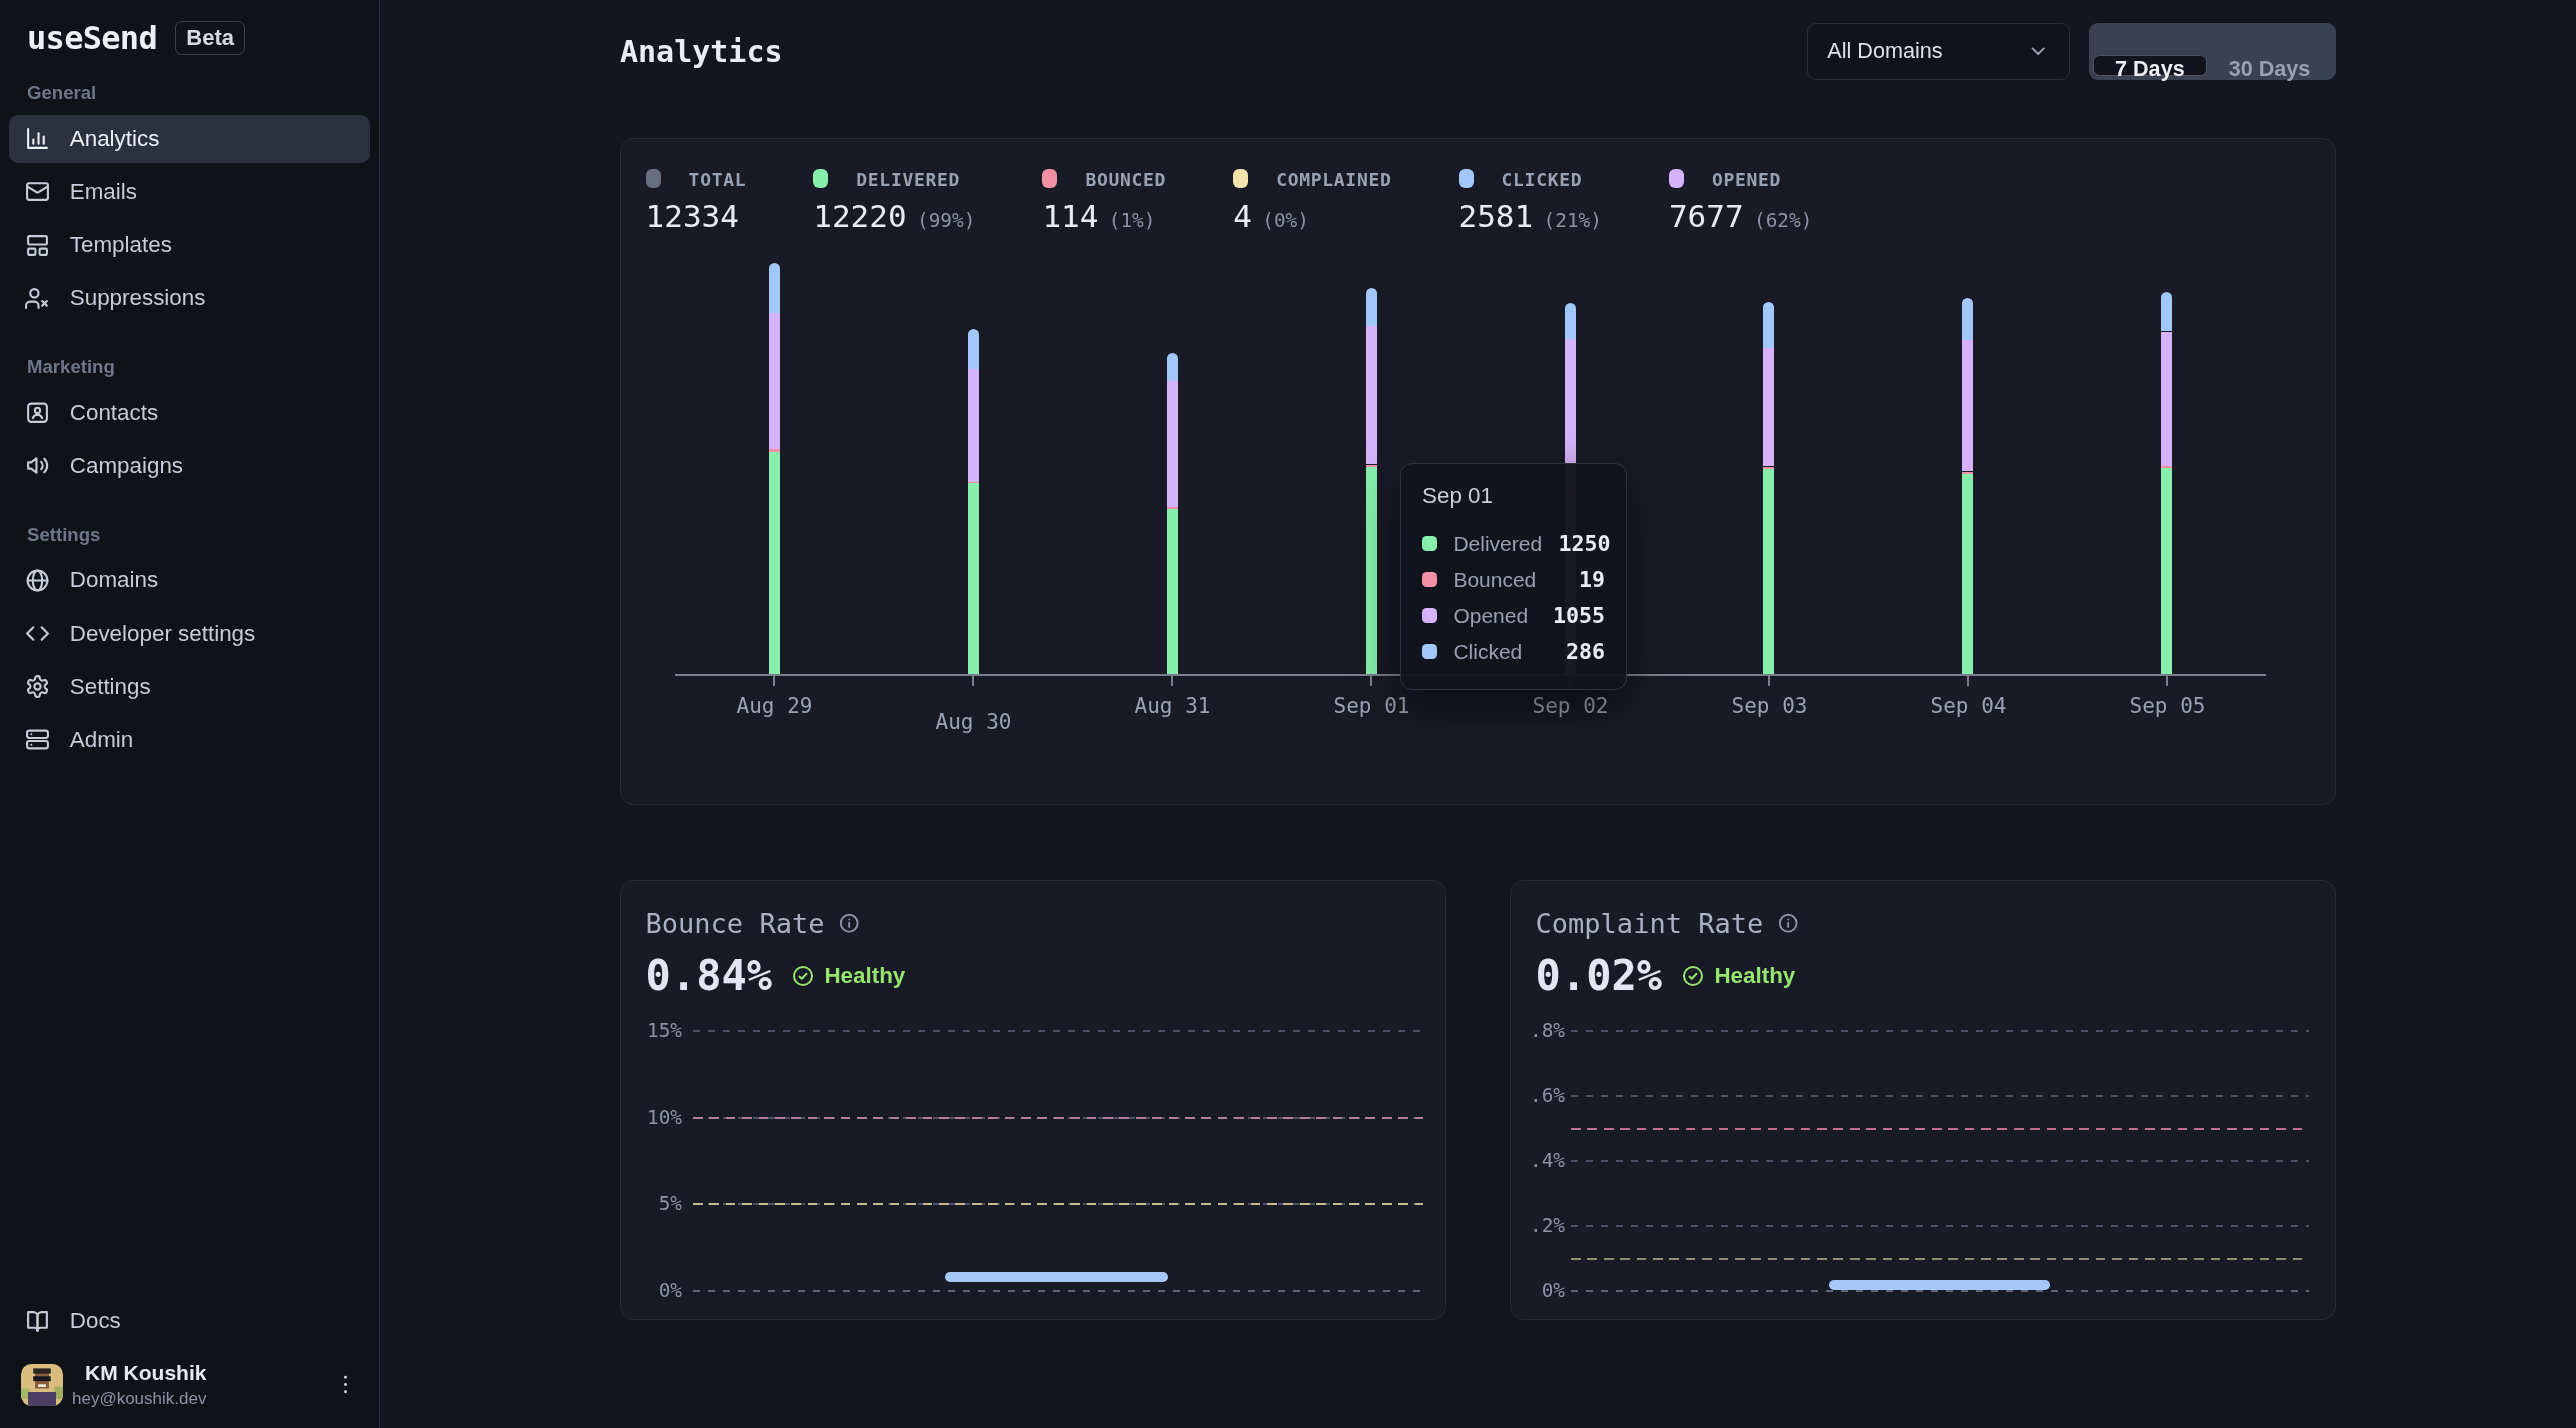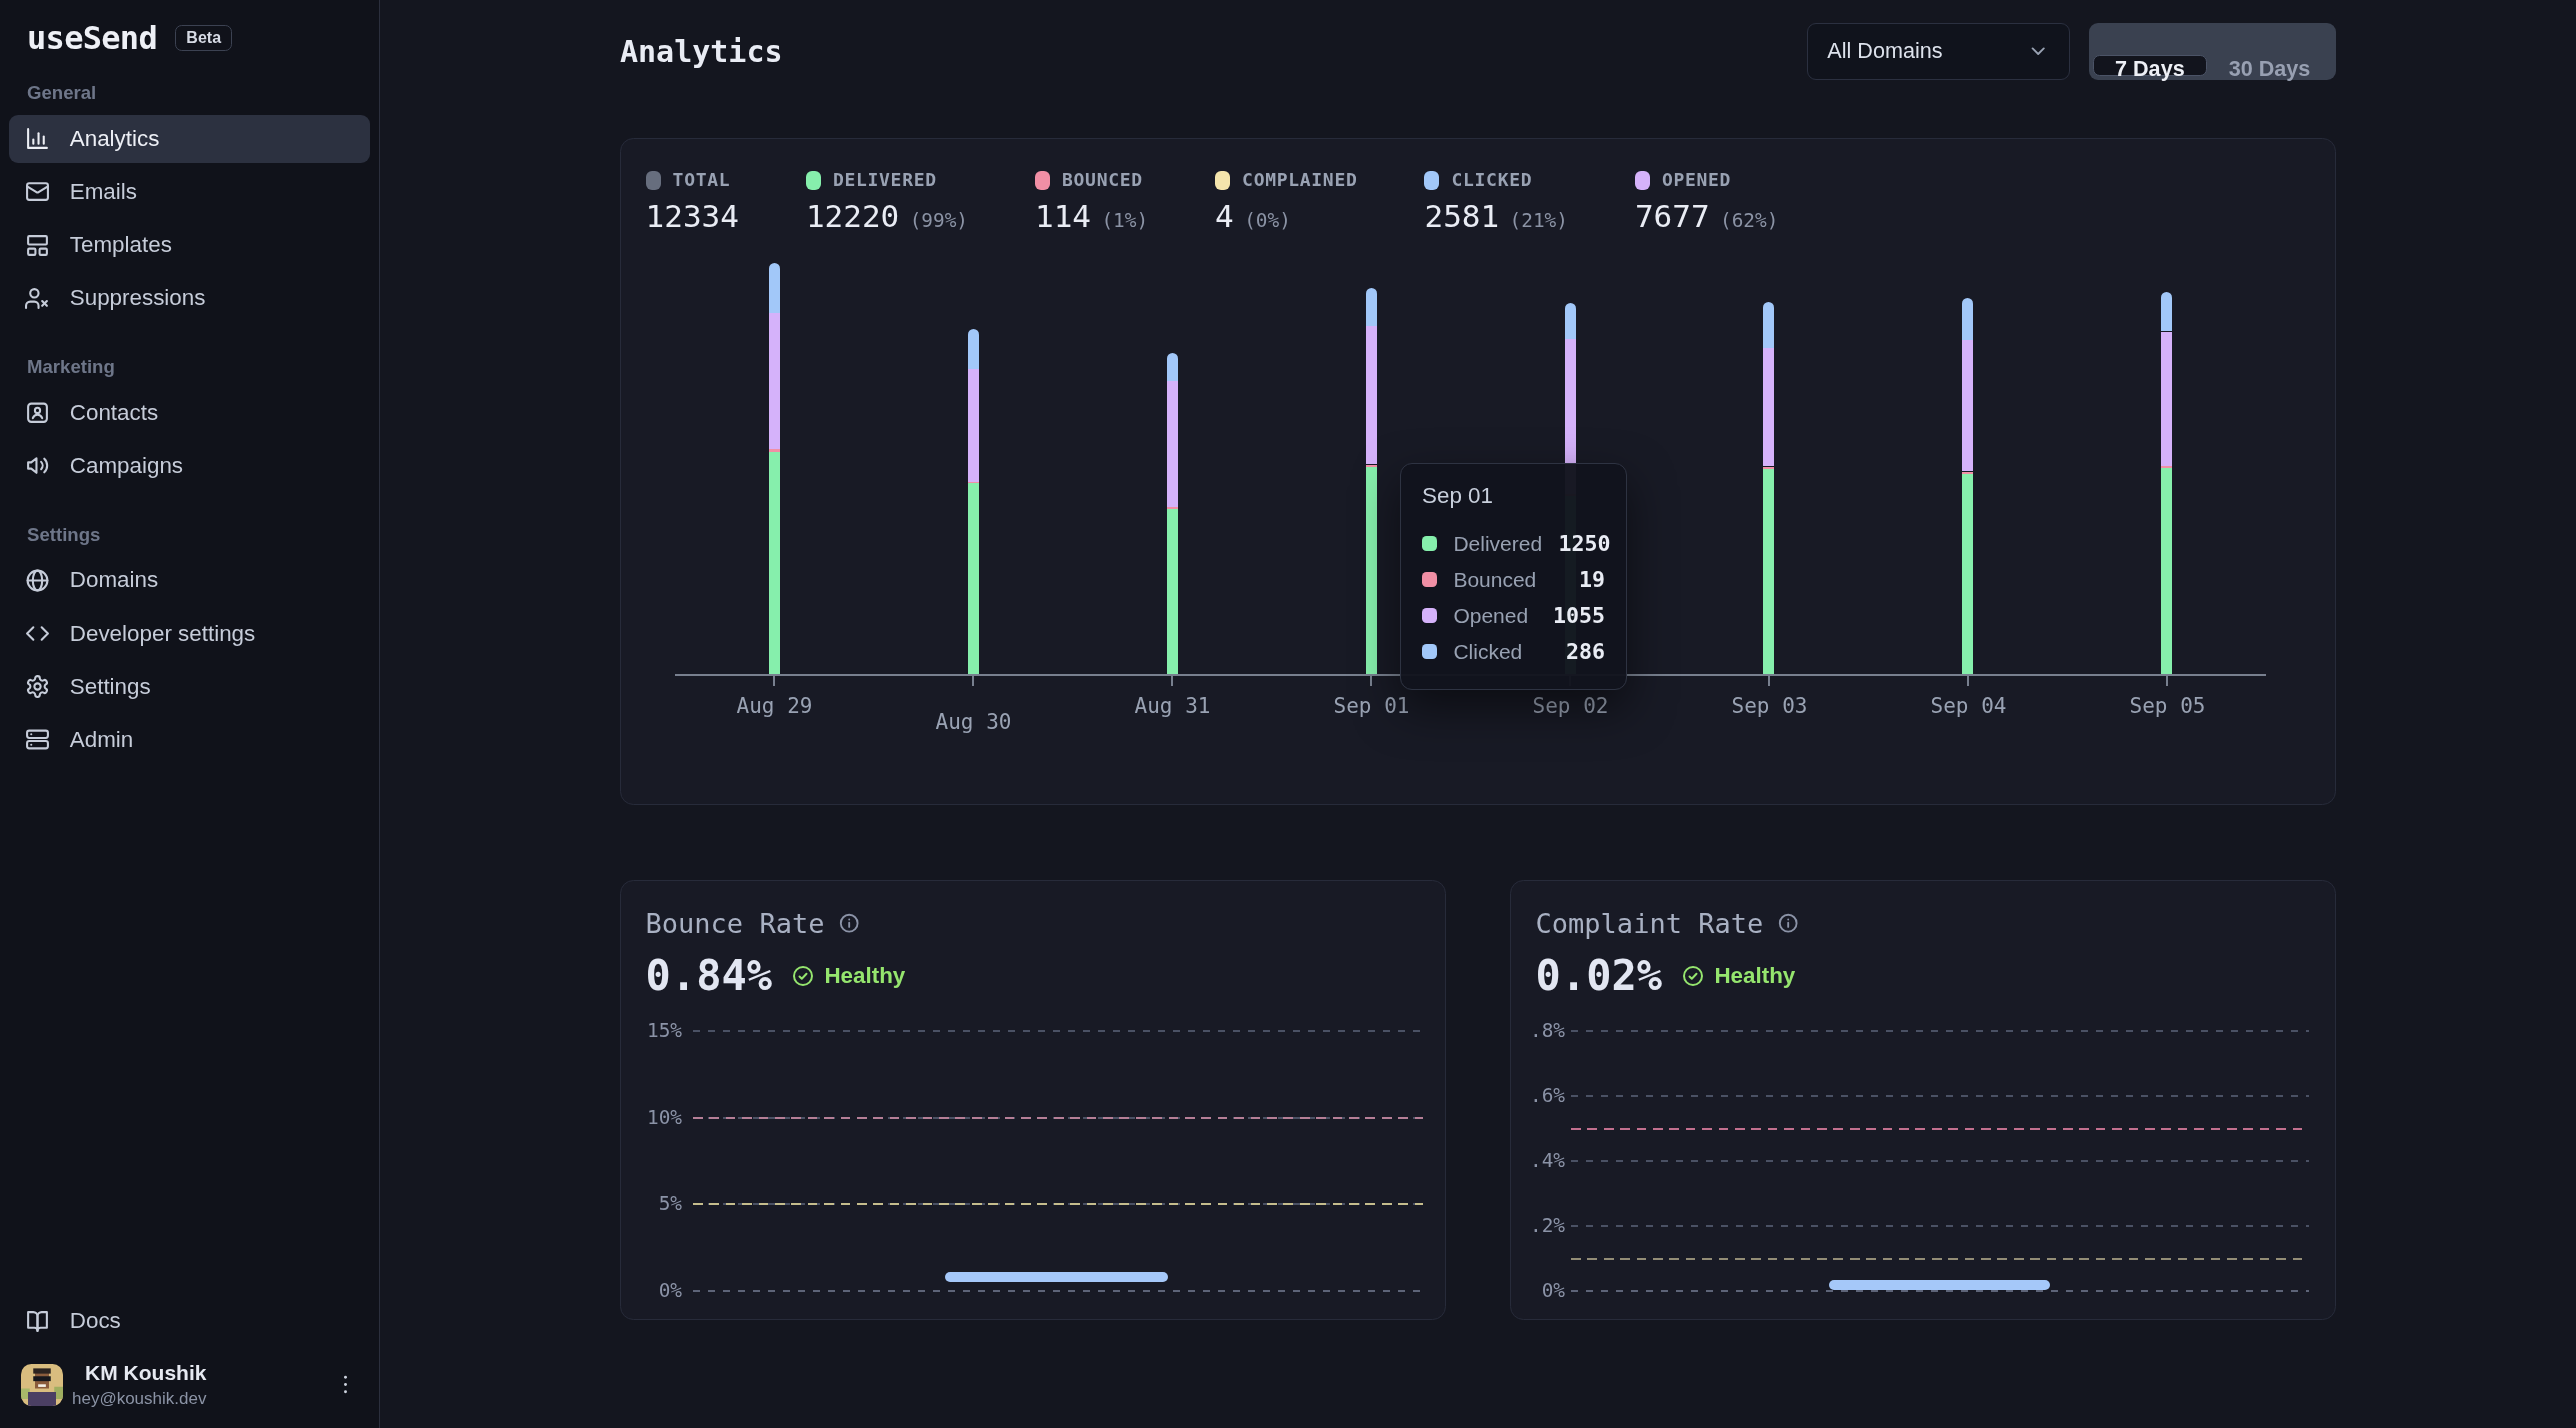--- a/index.html
+++ b/index.html
@@ -5,21 +5,21 @@
   * { margin:0; padding:0; box-sizing:border-box; }
   html,body { width:2576px; height:1428px; overflow:hidden; }
   body { background:#14161f; font-family:"Liberation Sans","DejaVu Sans",sans-serif; color:#e9ecf4; }
   .app { display:flex; width:100%; height:100%; }
 
   
   .sidebar { width:380px; min-width:380px; background:#10121a; border-right:1.5px solid #2b2f3d;
              display:flex; flex-direction:column; padding:0 9px 15px; }
   .logo-row { display:flex; align-items:center; gap:18px; padding:19.4px 18px 0; }
   .logo { font-family:"DejaVu Sans Mono",monospace; font-weight:700; font-size:32px; color:#eef0f6; letter-spacing:-0.7px; }
-  .beta { border:1.5px solid #3c4252; border-radius:6.7px; padding:3px 10.4px; font-size:16px; color:#d6dae4; font-weight:600; }
+  .beta { border:1.5px solid #3c4252; border-radius:6.7px; padding:3px 10.4px; font-size:22px; color:#d6dae4; font-weight:600; }
   .nav-section-label { margin:34px 18px 10.4px; font-size:18.6px; color:#6e7689; font-weight:600; }
   .nav-section:first-child .nav-section-label { margin-top:25px; }
   .nav-item { display:flex; align-items:center; gap:19.4px; height:48px; padding:0 16.4px; border-radius:9px;
               color:#c6ccd9; cursor:pointer; margin-bottom:5.2px; }
   .nav-item.active { background:#2c3140; color:#edeff5; }
   .nav-icon { display:flex; }
   .nav-icon svg { width:25px; height:25px; }
   .nav-label { font-size:22.4px; font-weight:500; white-space:nowrap; }
   .sidebar-bottom { margin-top:auto;text-align:right; }
   .profile { display:flex; align-items:center; gap:9px; padding:10.4px 12px 4.5px; }
@@ -40,21 +40,21 @@
   .select svg { width:22.4px; height:22.4px; color:#99a2b3; }
   .toggle { height:57px; background:#3a4150; border-radius:9px; padding:3.7px; display:flex; }
   .seg { border:1.5px solid transparent; background:transparent; color:#98a0b2; font-size:21.6px; font-weight:600;
          padding:0 21px; border-radius:6.7px; font-family:inherit; cursor:pointer;margin-top:29px; }
   .seg.active { background:#12141d; color:#eef0f6; border-color:#4b5366; }
 
   .card { background:#181a25; border:1.5px solid #272b3a; border-radius:13.4px; }
   .main-card { margin-top:57px; height:667px; position:relative; }
 
   .stats { display:flex; gap:67px; padding:30px 0 0 24.6px; position:relative; z-index:2; }
-  .stat-top { display:flex; align-items:flex-end; gap:12px; }
+  .stat-top { display:flex; align-items:flex-start; gap:28px; }
   .dot { width:15px; height:19.4px; border-radius:6px; flex:none; }
   .stat-label { font-family:"DejaVu Sans Mono",monospace; font-weight:600; font-size:18px; color:#99a2b3; letter-spacing:0.7px; }
   .stat-val { margin-top:7.5px; font-family:"DejaVu Sans Mono",monospace; font-weight:500; font-size:31px;
               color:#e9ecf4; display:flex; align-items:baseline; gap:10.4px; }
   .stat-pct { font-size:19.4px; color:#8b93a5; }
 
   .plot { position:absolute; left:54px; top:0; width:1591px; height:537px; border-bottom:2.2px solid #78808f; }
   .bar-group { position:absolute; bottom:0; width:11.2px; }
   .bar-seg { position:absolute; left:0; width:11.2px; }
   .xtick { position:absolute; top:537px; width:2.2px; height:10.4px; background:#78808f; }

